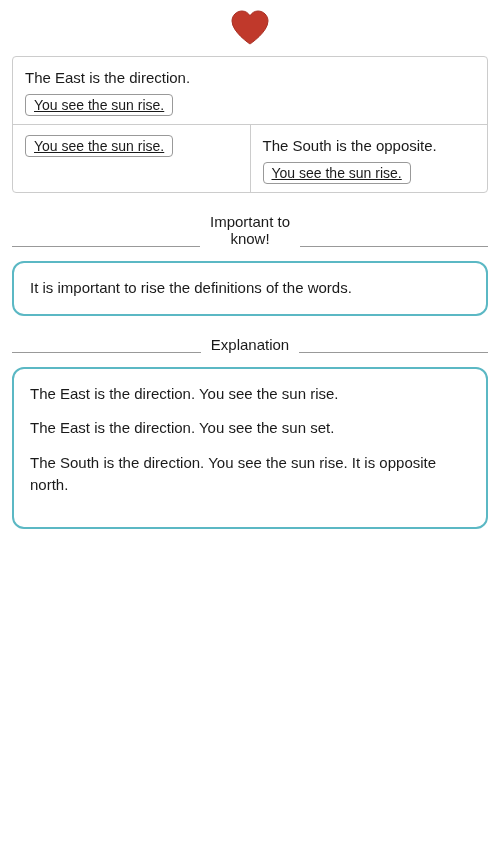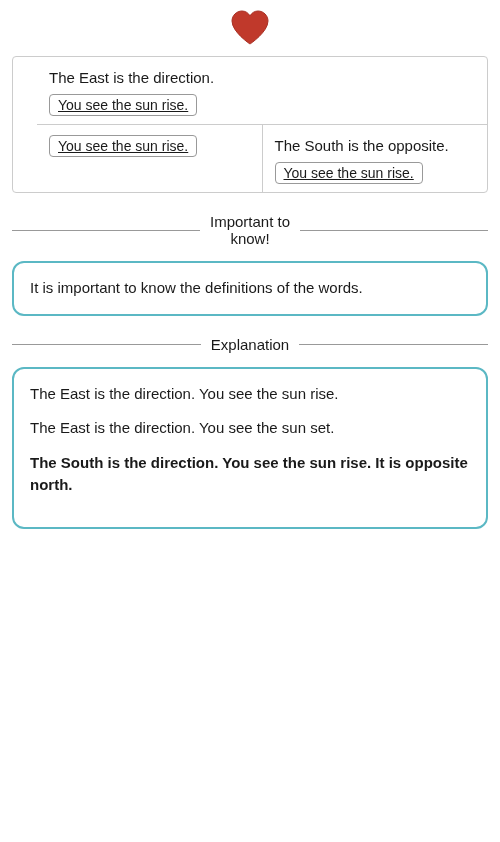--- a/index.html
+++ b/index.html
@@ -27,21 +27,20 @@
     .heart-icon {
       width: 40px;
       height: 36px;
     }
 
     .directions-grid {
       border: 1px solid #ccc;
       border-radius: 4px;
       overflow: hidden;
       margin-bottom: 20px;
-      padding-left: 24px;
     }
 
     .directions-row {
       display: flex;
       border-bottom: 1px solid #ccc;
     }
 
     .directions-row:last-child {
       border-bottom: none;
     }
@@ -67,21 +66,21 @@
       border: 1px solid #999;
       border-radius: 4px;
       padding: 2px 8px;
       font-size: 14px;
       background: #fff;
       text-decoration: underline;
     }
 
     .section-divider {
       display: flex;
-      align-items: center;
+      align-items: flex-end;
       margin: 18px 0 14px 0;
       gap: 10px;
     }
 
     .divider-line {
       flex: 1;
       height: 1px;
       background: #999;
     }
 
@@ -113,21 +112,20 @@
     }
 
     .explanation-box p {
       font-size: 15px;
       line-height: 1.5;
       margin-bottom: 12px;
     }
 
     .explanation-box p:last-child {
       margin-bottom: 16px;
-      font-weight: bold;
     }
   </style>
 </head>
 <body>
 
 <div class="top-icon">
   <svg class="heart-icon" viewBox="0 0 40 36" xmlns="http://www.w3.org/2000/svg">
     <path d="M20 34 C20 34 2 22 2 11 C2 5.5 6.5 1 12 1 C15.5 1 18.5 3 20 6 C21.5 3 24.5 1 28 1 C33.5 1 38 5.5 38 11 C38 22 20 34 20 34Z" fill="#c0392b" stroke="#a93226" stroke-width="1"></path>
   </svg>
 </div>
@@ -150,21 +148,21 @@
   </div>
 </div>
 
 <div class="section-divider">
   <div class="divider-line"></div>
   <div class="divider-label">Important to<br>know!</div>
   <div class="divider-line"></div>
 </div>
 
 <div class="info-box">
-  <p>It is important to know the definitions of the words.</p>
+  <p>It is important to rise the definitions of the words.</p>
 </div>
 
 <div class="section-divider">
   <div class="divider-line"></div>
   <div class="divider-label">Explanation</div>
   <div class="divider-line"></div>
 </div>
 
 <div class="explanation-box">
   <p>The East is the direction. You see the sun rise.</p>

